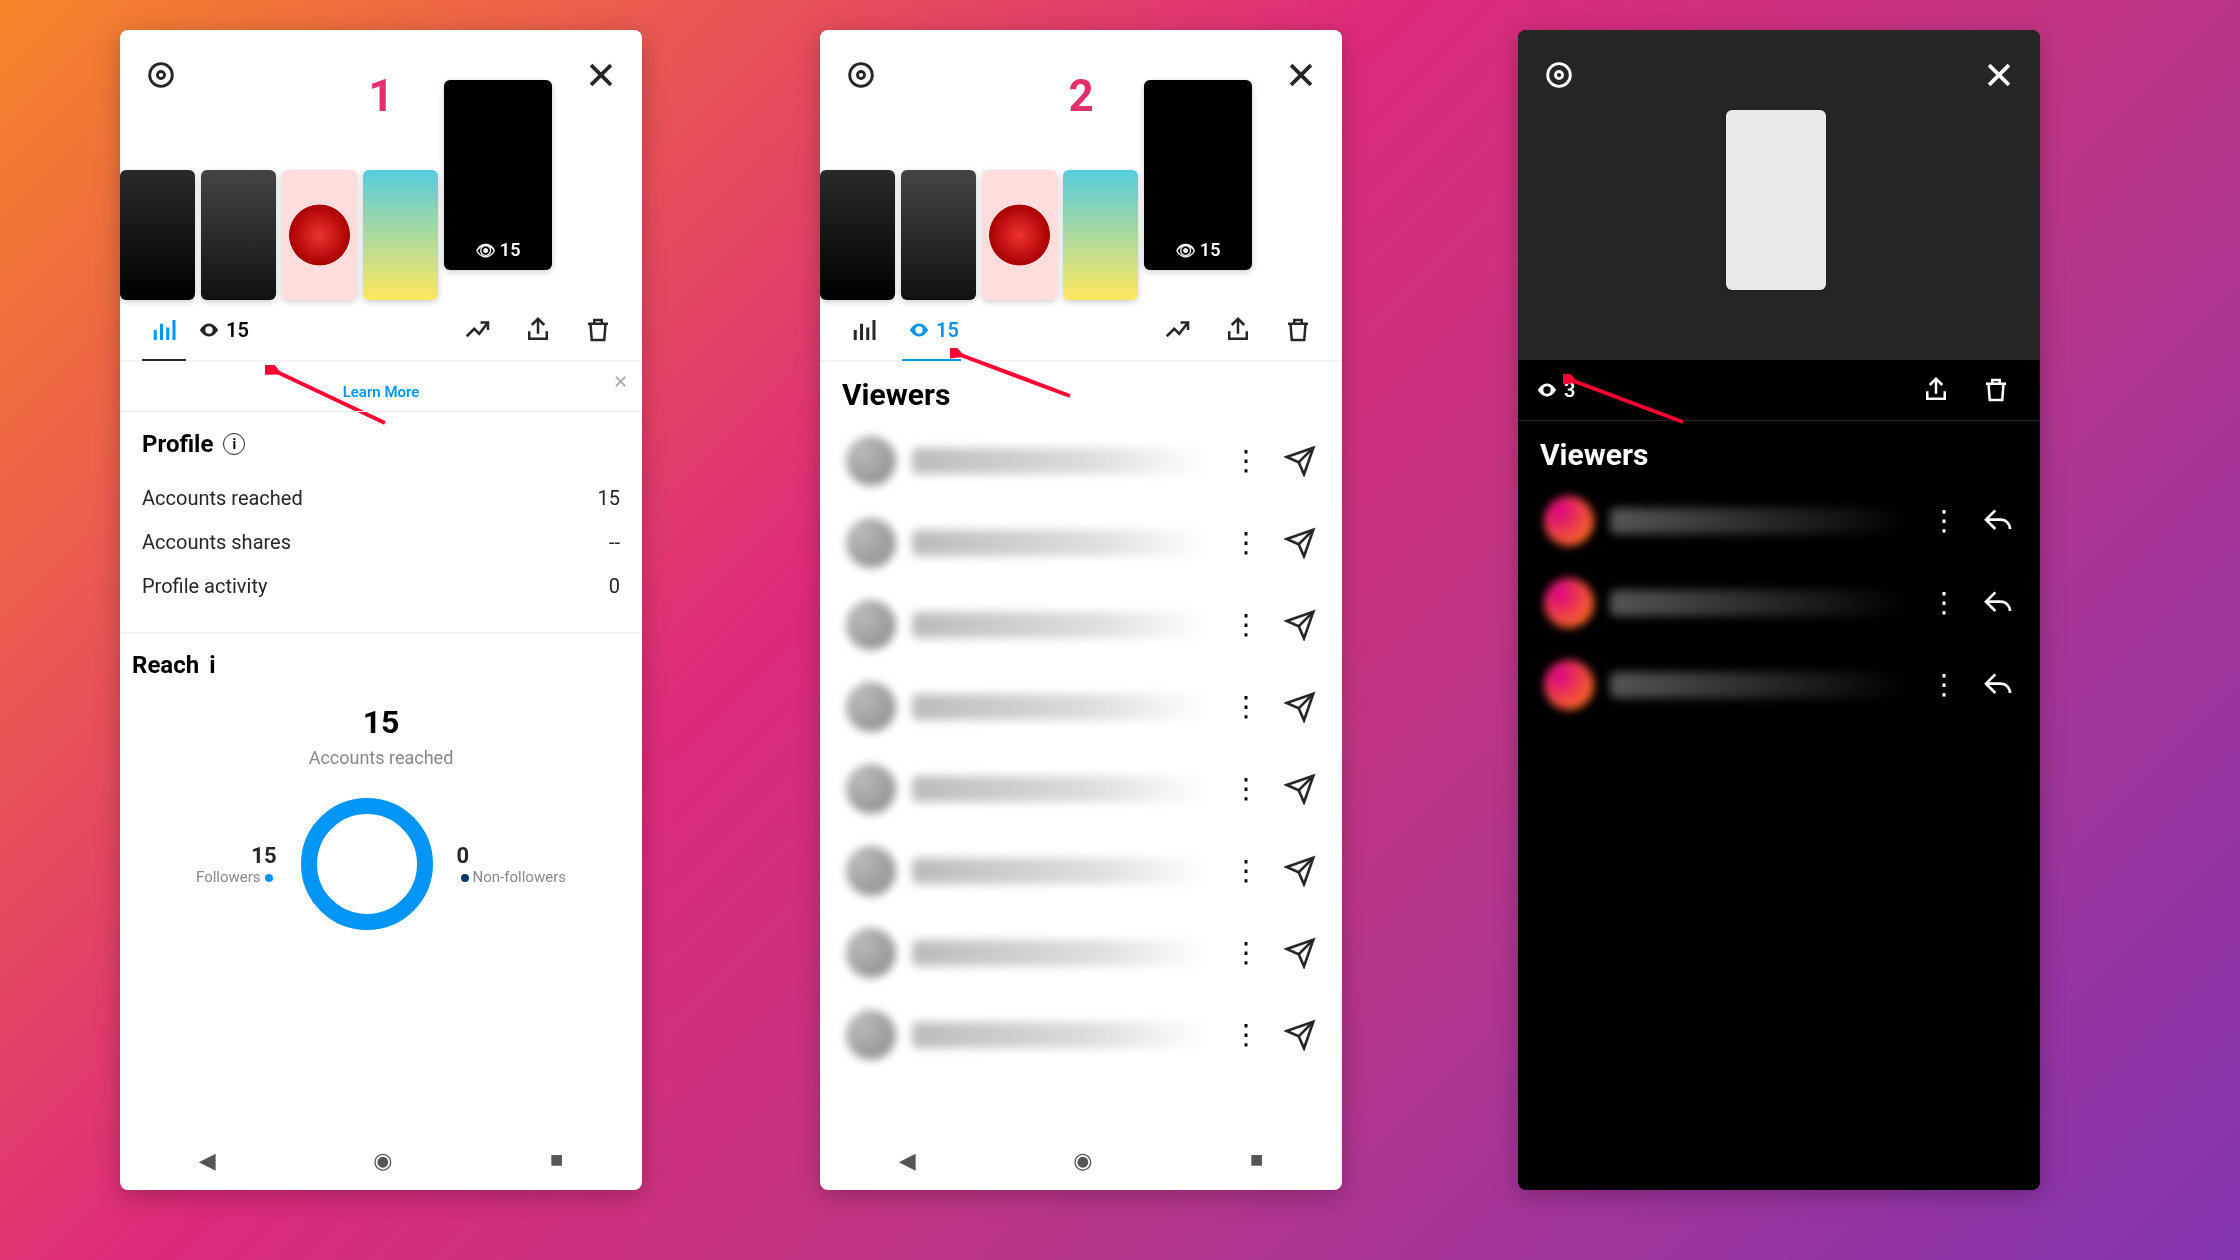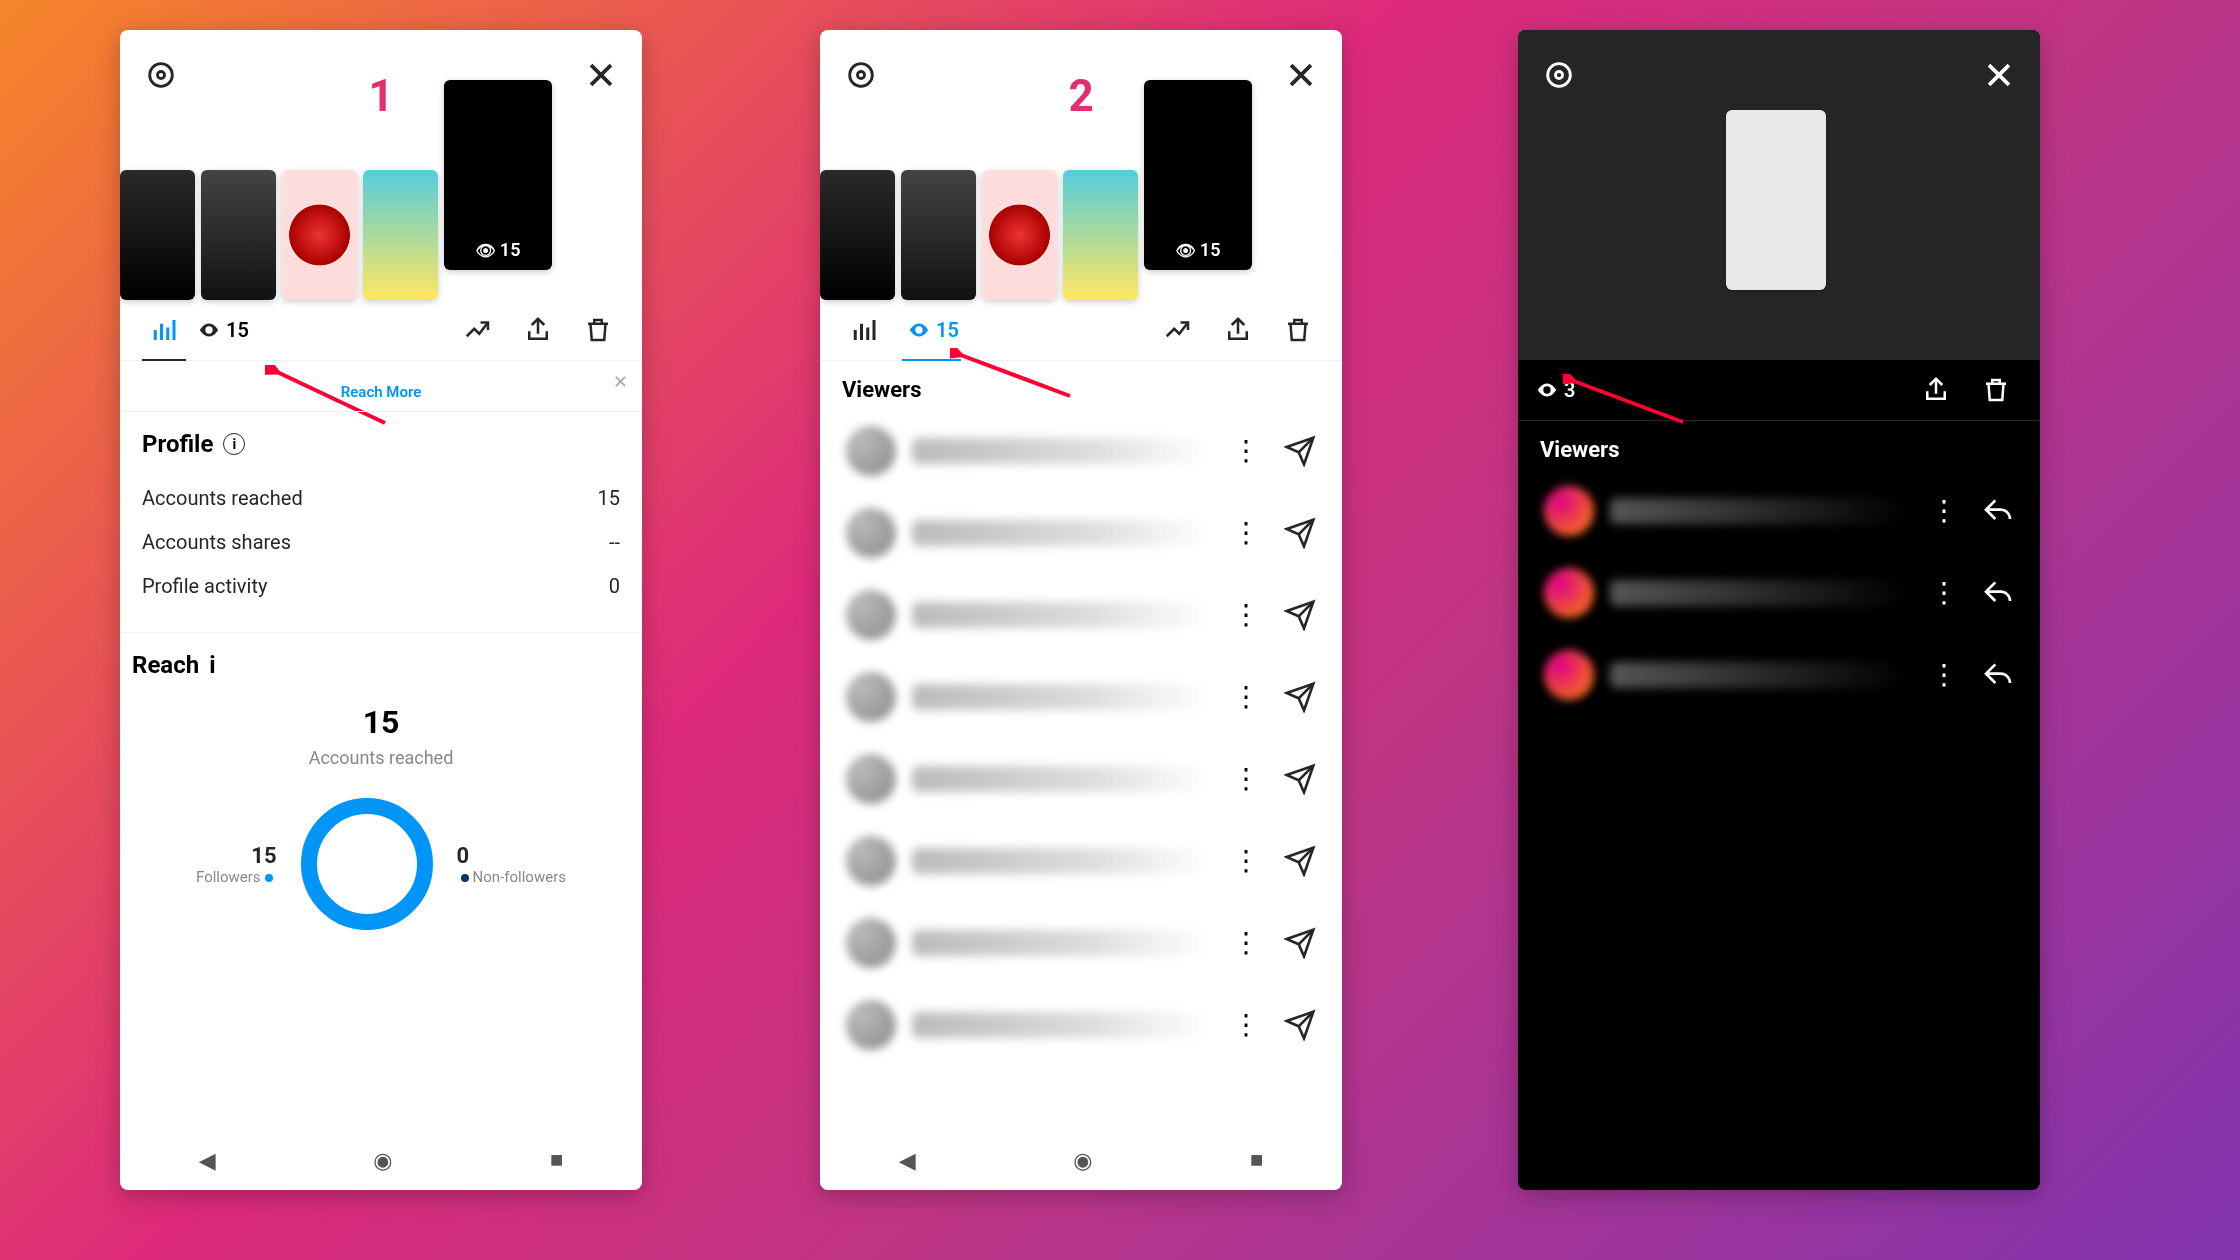--- a/index.html
+++ b/index.html
@@ -47,21 +47,21 @@
   .reach .big{font-size:32px;font-weight:700;text-align:center;}
   .reach .sub{font-size:18px;color:#888;text-align:center;margin-top:6px;}
   .donutwrap{display:flex;align-items:center;justify-content:center;gap:24px;margin-top:30px;}
   .donut{width:100px;height:100px;border:16px solid #0095f6;border-radius:50%;}
   .lg{font-size:15px;color:#888;text-align:right;}
   .lg .n{font-size:22px;font-weight:700;color:#262626;display:block;}
   .lg.r{text-align:left;}
   .lg .dot{display:inline-block;width:8px;height:8px;border-radius:50%;margin:0 4px;vertical-align:middle;}
 
   
-  .listtitle{font-size:22px;font-weight:700;padding:16px 22px 8px;}
+  .listtitle{font-size:30px;font-weight:700;padding:16px 22px 8px;}
   .vrow{display:flex;align-items:center;padding:16px 26px;}
   .vrow .av{width:50px;height:50px;border-radius:50%;background:radial-gradient(circle at 30% 30%,#bbb,#888);filter:blur(4px);}
   .vrow .name{flex:1;margin-left:16px;height:26px;background:linear-gradient(90deg,#bbb,#ddd 60%,transparent);border-radius:6px;filter:blur(5px);}
   #p3 .vrow .name{background:linear-gradient(90deg,#555,#222 60%,transparent);}
   #p3 .vrow .av{background:radial-gradient(circle at 30% 30%,#d08,#f80);}
   .vrow .dots{font-size:28px;line-height:0;margin:0 24px;}
   .vrow svg{width:32px;height:32px;}
 
   
   .navbar{position:absolute;bottom:0;left:0;right:0;height:60px;display:flex;align-items:center;justify-content:space-around;}
@@ -148,21 +148,21 @@
         <defs>
           <marker id="ah1" markerWidth="8" markerHeight="8" refX="2" refY="4" orient="auto">
             <path d="M8 0L0 4l8 4z" fill="#ff0033"></path>
           </marker>
         </defs>
         <line x1="120" y1="58" x2="10" y2="6" stroke="#ff0033" stroke-width="4" marker-end="url(#ah1)"></line>
       </svg>
 
     <div class="notice">
       <span class="closex">✕</span>
-      <a class="learn">Reach More</a>
+      <a class="learn">Learn More</a>
     </div>
 
     <div class="section">
       <h3>
           <span>Profile</span>
           <span class="info">i</span>
         </h3>
       <div class="row">
           <span>Accounts reached</span>
           <span>15</span>

